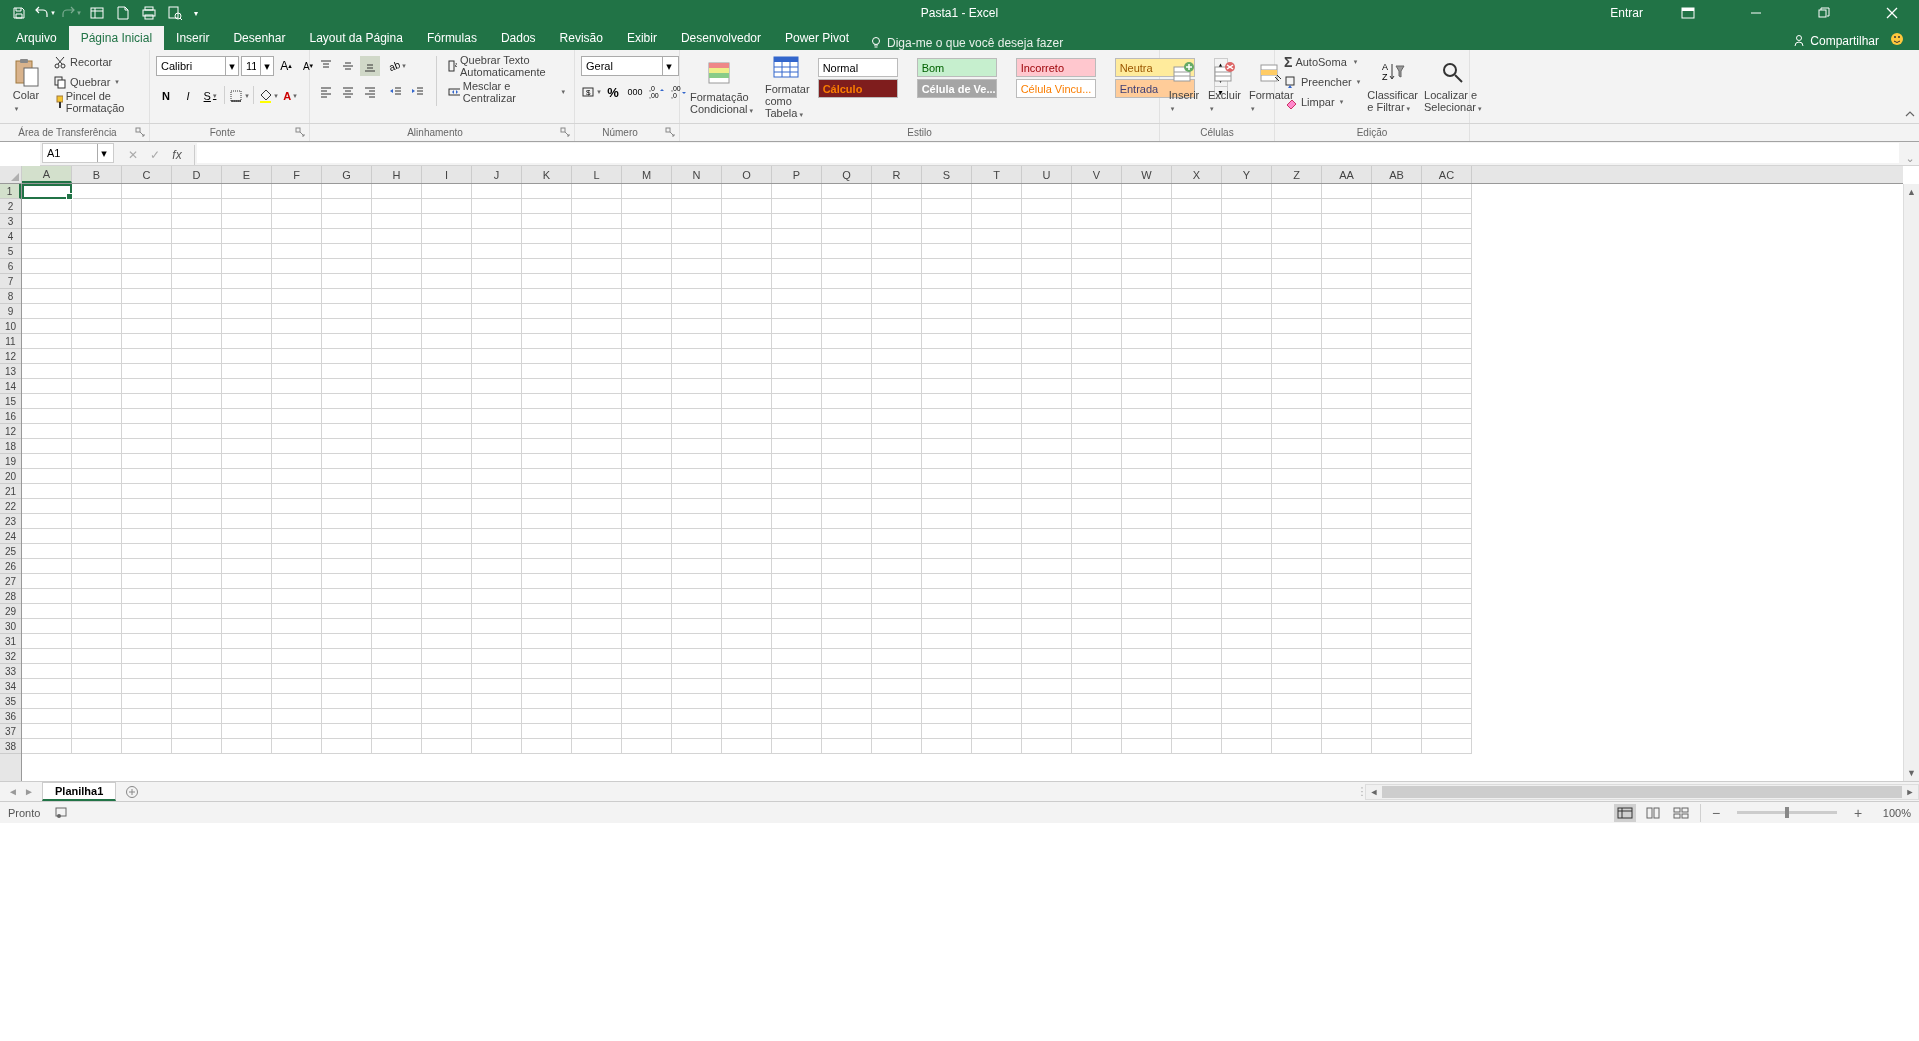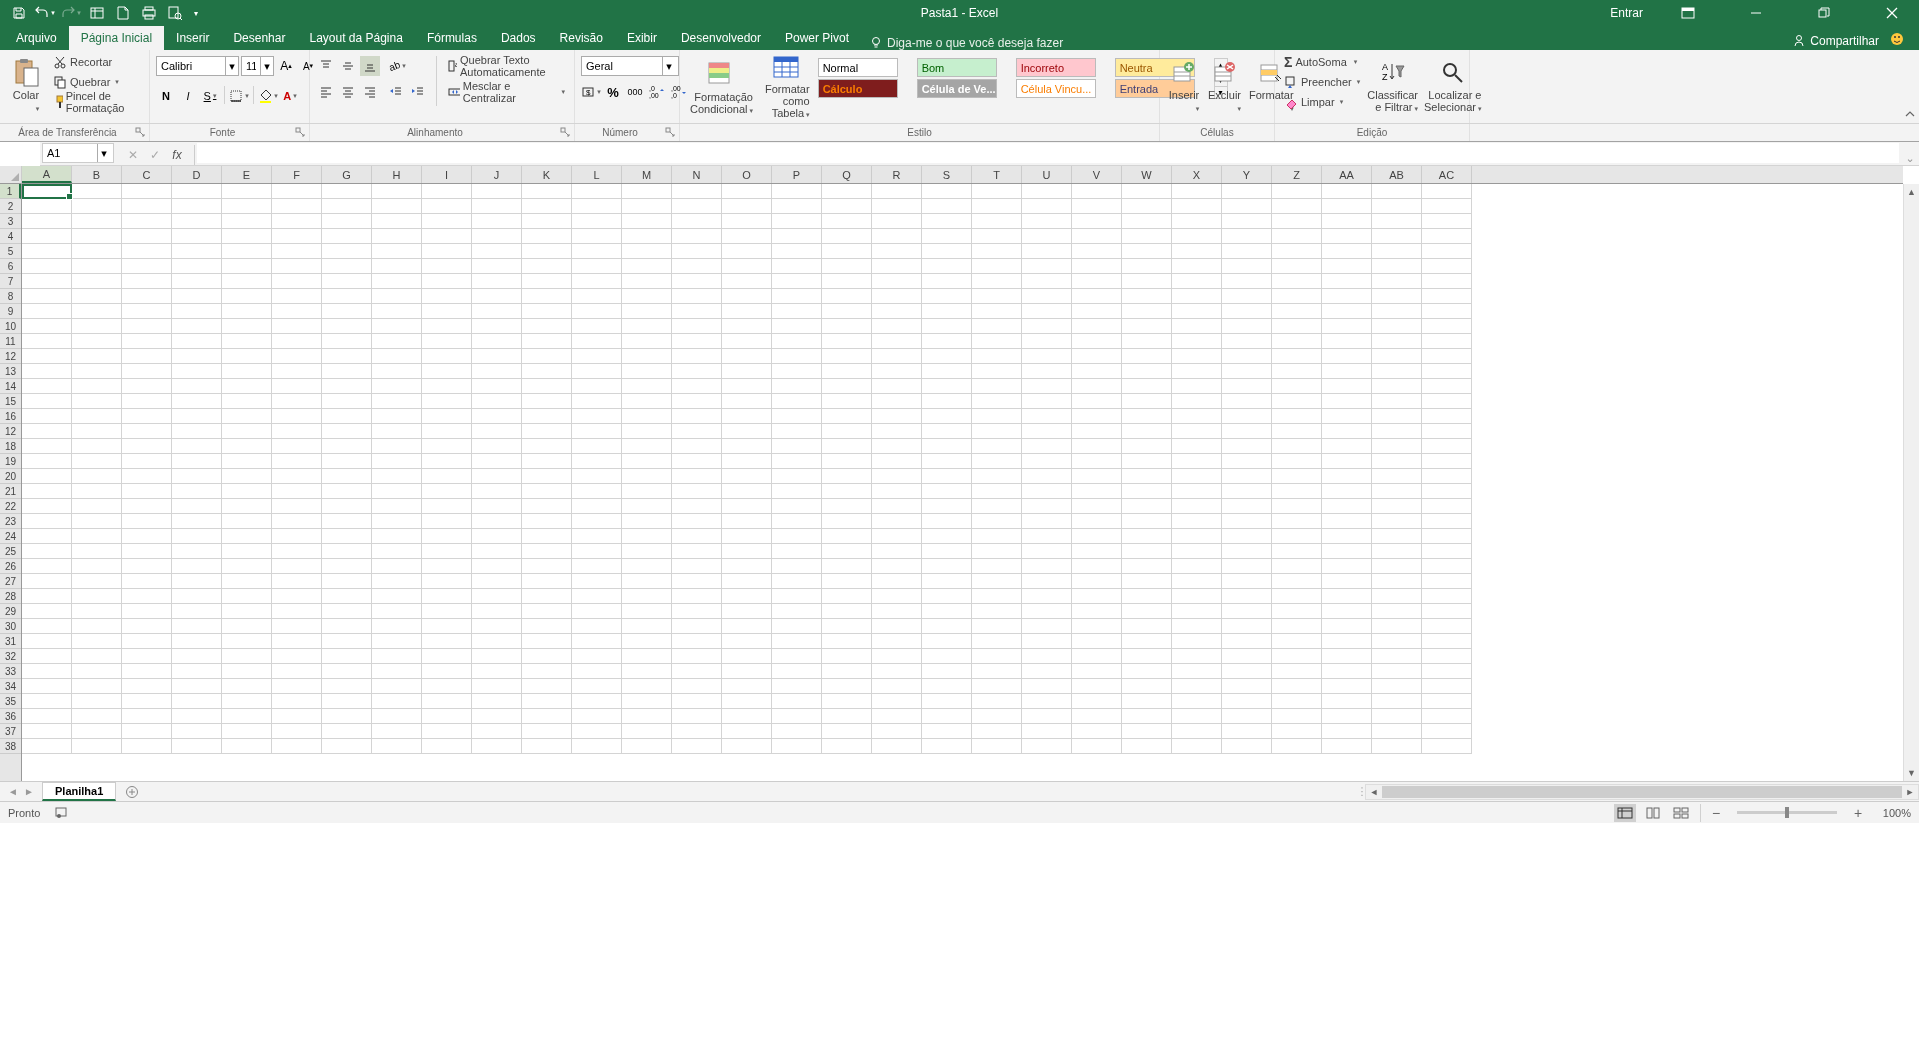--- a/index.html
+++ b/index.html
@@ -25,21 +25,21 @@
 
 .ribbon { height: 74px; background: #f3f3f3; border-bottom: 1px solid #d4d4d4; display: flex; }
 .ribbon-bottom { height: 18px; background: #f3f3f3; border-bottom: 1px solid #a3a3a3; display: flex; font-size: 10px; color: #666; }
 .group { border-right: 1px solid #e1e1e1; padding: 2px 6px; display: flex; flex-direction: column; justify-content: space-between; position: relative; }
 .group-content { display: flex; align-items: flex-start; gap: 4px; height: 100%; }
 .group-label { text-align: center; font-size: 10px; color: #666; padding-bottom: 1px; flex: 1; }
 .group-label-row { display: flex; align-items: center; }
 .dialog-launcher { width: 12px; height: 12px; margin-left: auto; margin-right: 2px; cursor: pointer; }
 .big-btn { display: flex; flex-direction: column; align-items: center; justify-content: center; padding: 2px 4px; cursor: pointer; height: 66px; }
 .big-btn-icon { width: 32px; height: 32px; display: flex; align-items: center; justify-content: center; }
-.big-btn-label { font-size: 11px; color: #444; text-align: right; line-height: 1.1; }
+.big-btn-label { font-size: 11px; color: #444; text-align: left; line-height: 1.1; }
 .small-btn { display: flex; align-items: center; gap: 3px; padding: 1px 3px; cursor: pointer; font-size: 11px; color: #444; height: 20px; }
 .btn-col { display: flex; flex-direction: column; gap: 0px; }
 .btn-row { display: flex; gap: 2px; }
 .icon-btn { width: 20px; height: 20px; display: flex; align-items: center; justify-content: center; cursor: pointer; }
 .combo { display: flex; border: 1px solid #ababab; background: #fff; height: 20px; align-items: center; }
 .combo input { border: none; outline: none; font-size: 11px; padding: 0 4px; background: transparent; }
 .combo-arrow { width: 13px; height: 100%; border-left: 1px solid #ababab; display: flex; align-items: center; justify-content: center; cursor: pointer; }
 .style-cell { border: 1px solid #bbb; width: 80px; height: 19px; padding: 1px 4px; font-size: 11px; display: flex; align-items: center; cursor: pointer; overflow: hidden; white-space: nowrap; }
 .style-gallery { display: flex; gap: 19px; }
 .style-gallery-col { display: flex; flex-direction: column; gap: 2px; }

